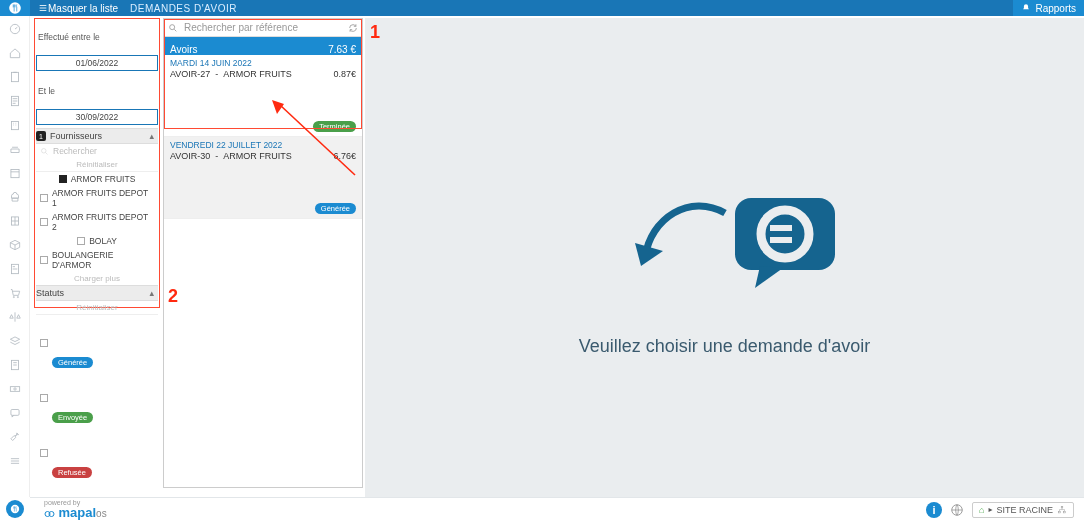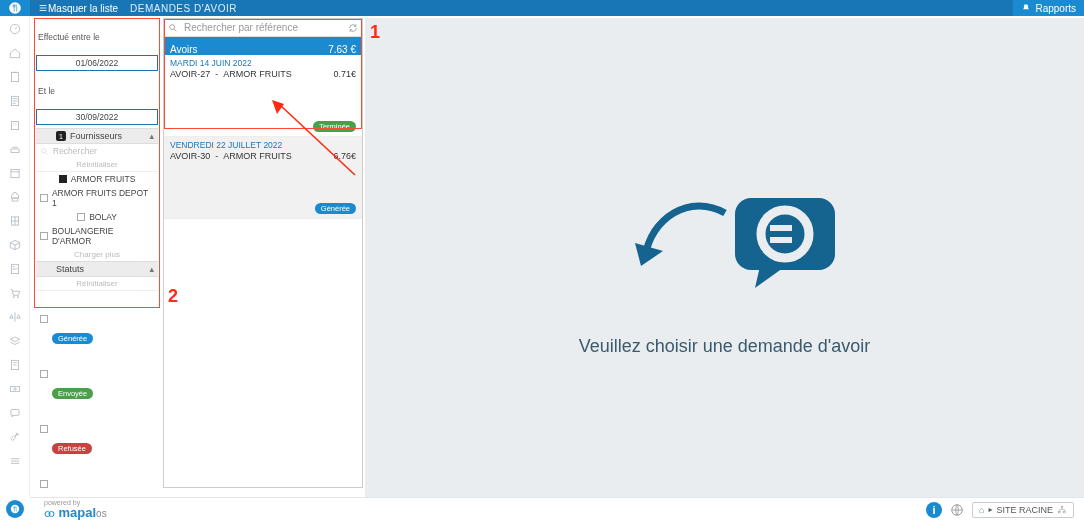--- a/index.html
+++ b/index.html
@@ -12,21 +12,21 @@
   .topbar .page-title { margin-left:12px; letter-spacing:.5px; font-size:10px; color:#dbeeff; }
   .topbar .rapports { margin-left:auto; background:#1b8bd1; height:16px; display:flex; align-items:center; gap:4px; padding:0 8px; cursor:pointer; }
   
   .leftnav { position:absolute; top:16px; left:0; bottom:24px; width:30px; background:#fff; border-right:1px solid #eee; display:flex; flex-direction:column; align-items:center; padding-top:6px; gap:10px; color:#b0b8bf; }
   .leftnav .nic { width:14px; height:14px; display:flex; align-items:center; justify-content:center; cursor:pointer; }
   .leftnav svg { width:14px; height:14px; stroke:#b0b8bf; fill:none; stroke-width:1.4; }
   
   .filters { position:absolute; top:18px; left:34px; width:126px; height:290px; border:1px solid #ff4a33; padding:1px; background:#fff; }
   .filters .lbl { color:#555; font-size:8.5px; padding:12px 2px; }
   .filters .date-input { border:1px solid #1976b6; height:16px; margin:1px 0 3px 0; display:flex; align-items:center; justify-content:center; color:#444; font-size:8.5px; }
-  .filters .section-head { background:#ececec; color:#444; font-size:9px; padding:2px 20px; display:flex; align-items:center; gap:4px; border-top:1px solid #ddd; border-bottom:1px solid #ddd; position:relative; }
+  .filters .section-head { background:#ececec; color:#444; font-size:9px; padding:2px 0; display:flex; align-items:center; gap:4px; border-top:1px solid #ddd; border-bottom:1px solid #ddd; position:relative; }
   .filters .section-head .caret { position:absolute; right:4px; color:#777; }
   .filters .section-head .badge-num { background:#222; color:#fff; width:10px; height:10px; border-radius:2px; display:flex; align-items:center; justify-content:center; font-size:7px; }
   .filters .search-mini { color:#bbb; font-size:8.5px; padding:2px 4px; display:flex; align-items:center; gap:4px; }
   .filters .reset { text-align:center; color:#bbb; font-size:8px; padding:2px 0; border-bottom:1px solid #eee; }
   .filters .supplier { font-size:8.5px; color:#444; padding:2px 4px; display:flex; align-items:center; gap:4px;justify-content:center; }
   .filters .chk { width:8px; height:8px; border:1px solid #aaa; }
   .filters .chk.on { background:#222; border-color:#222; }
   .filters .loadmore { text-align:center; color:#bbb; font-size:8px; padding:2px 0; }
   .filters .status { padding:2px 4px; display:flex; align-items:center; gap:4px; }
   .badge { display:inline-block; color:#fff; font-size:7.5px; padding:1px 6px; border-radius:6px;margin-top:40px; }
@@ -225,20 +225,24 @@
       <div class="supplier">
         <span class="chk on"></span>
         <span>ARMOR FRUITS</span>
       </div>
       <div class="supplier">
         <span class="chk "></span>
         <span>ARMOR FRUITS DEPOT 1</span>
       </div>
       <div class="supplier">
         <span class="chk "></span>
+        <span>ARMOR FRUITS DEPOT 2</span>
+      </div>
+      <div class="supplier">
+        <span class="chk "></span>
         <span>BOLAY</span>
       </div>
       <div class="supplier">
         <span class="chk "></span>
         <span>BOULANGERIE D'ARMOR</span>
       </div>
     </div>
   <div class="loadmore">Charger plus</div>
 
   <div class="section-head">
@@ -280,21 +284,21 @@
   </div>
   <div class="head-row">
     <span>Avoirs</span>
     <span>7.63 €</span>
   </div>
   <div id="list-groups">
       <div class="group">
     <div class="date-hdr">MARDI 14 JUIN 2022</div>
     <div class="item-row">
       <span>AVOIR-27&nbsp;&nbsp;-&nbsp;&nbsp;ARMOR FRUITS</span>
-      <span>0.71€</span>
+      <span>0.87€</span>
     </div>
     <div class="item-badge-row">
       <span class="badge green">Terminée</span>
     </div>
       </div>
       <div class="group sel">
     <div class="date-hdr">VENDREDI 22 JUILLET 2022</div>
     <div class="item-row">
       <span>AVOIR-30&nbsp;&nbsp;-&nbsp;&nbsp;ARMOR FRUITS</span>
       <span>6.76€</span>

